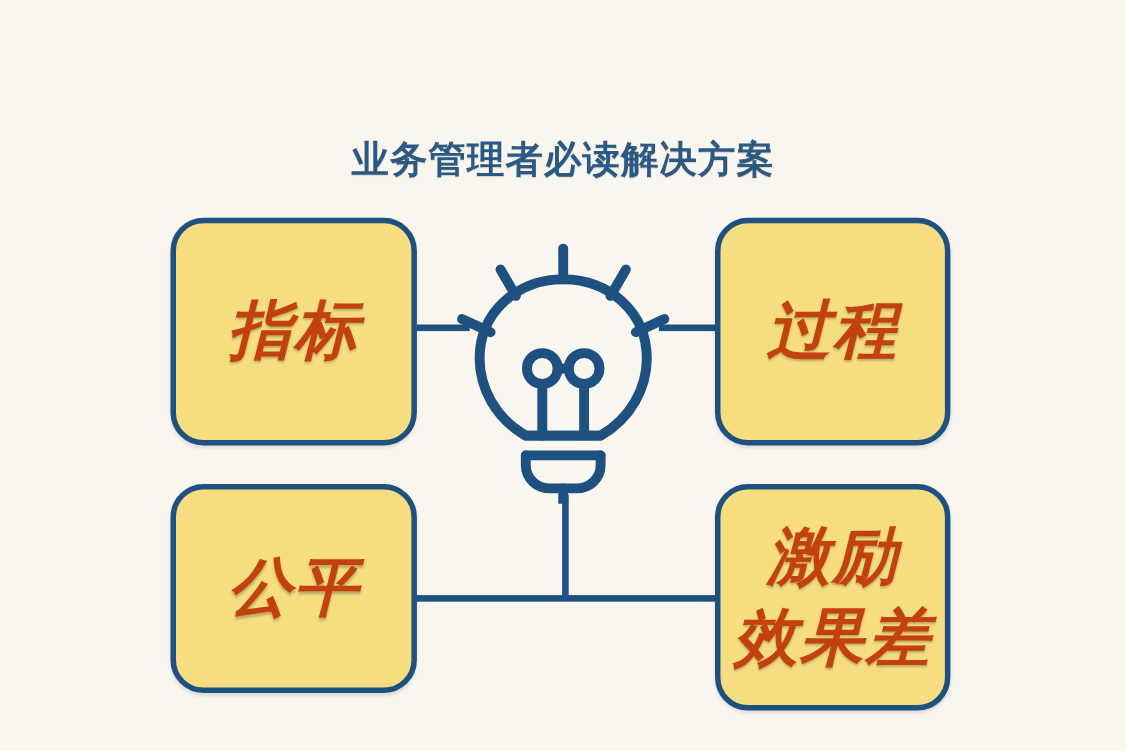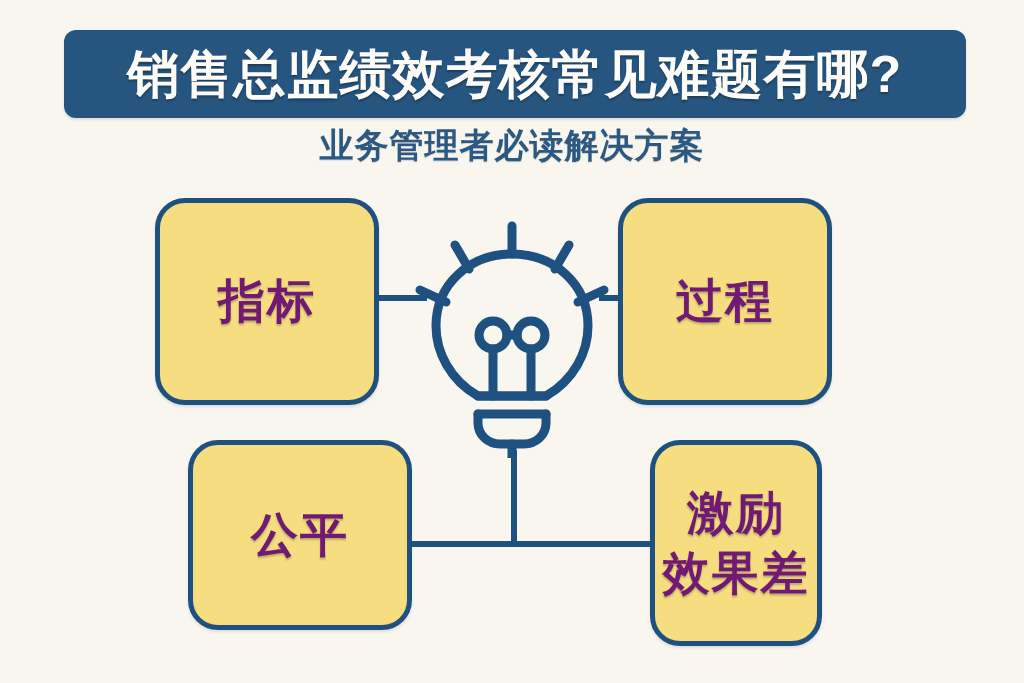--- a/index.html
+++ b/index.html
@@ -67,33 +67,34 @@
     border: 5px solid #1f5180;
     border-radius: 30px;
     box-sizing: border-box;
     display: flex;
     flex-direction: column;
     align-items: center;
     justify-content: center;
     box-shadow: 0 2px 3px rgba(0,0,0,0.10);
   }
   .card-line {
-    color: #701a75;
-    font-size: 47px;
+    color: #c2410c;
+    font-size: 58px;
     font-weight: bold;
     line-height: 1.28;
     letter-spacing: 2px;
     white-space: nowrap;
     text-shadow: 0 2px 2px rgba(0,0,0,0.22);
+    font-style: italic;
   }
 
   .card-tl { left: 155px; top: 198px;  width: 224px; height: 207px; }
-  .card-tr { left: 618px; top: 198px;  width: 214px; height: 207px; }
-  .card-bl { left: 155px; top: 440px;  width: 224px; height: 190px; margin-left: 33px; }
-  .card-br { left: 650px; top: 440px;  width: 172px; height: 206px; }
+  .card-tr { left: 650px; top: 198px;  width: 214px; height: 207px; }
+  .card-bl { left: 155px; top: 440px;  width: 224px; height: 190px; }
+  .card-br { left: 650px; top: 440px;  width: 214px; height: 206px; }
 
   
   .connector {
     position: absolute;
     background: #1f5180;
   }
   .conn-top-left   { left: 379px; top: 295px; width: 48px;  height: 6px; }
   .conn-top-right  { left: 599px; top: 295px; width: 51px;  height: 6px; }
   .conn-bottom-bar { left: 264px; top: 541px; width: 495px; height: 6px; }
   .conn-stem       { left: 511px; top: 450px; width: 6px;   height: 94px; }
@@ -106,23 +107,20 @@
     width: 196px;
     height: 240px;
   }
   .bulb-wrap svg { display: block; width: 196px; height: 240px; }
 </style>
 </head>
 <body>
 
 <div id="infographic">
 
-  <div class="title-banner">
-    <div class="title-text">销售总监绩效考核常见难题有哪?</div>
-  </div>
 
   <div class="subtitle">业务管理者必读解决方案</div>
 
   <div class="connector conn-top-left"></div>
   <div class="connector conn-top-right"></div>
   <div class="connector conn-stem"></div>
   <div class="connector conn-bottom-bar"></div>
 
   <div class="bulb-wrap">
     <svg viewBox="0 0 196 240" xmlns="http://www.w3.org/2000/svg" fill="none" stroke="#1f5180" stroke-width="9" stroke-linecap="round" stroke-linejoin="round">

